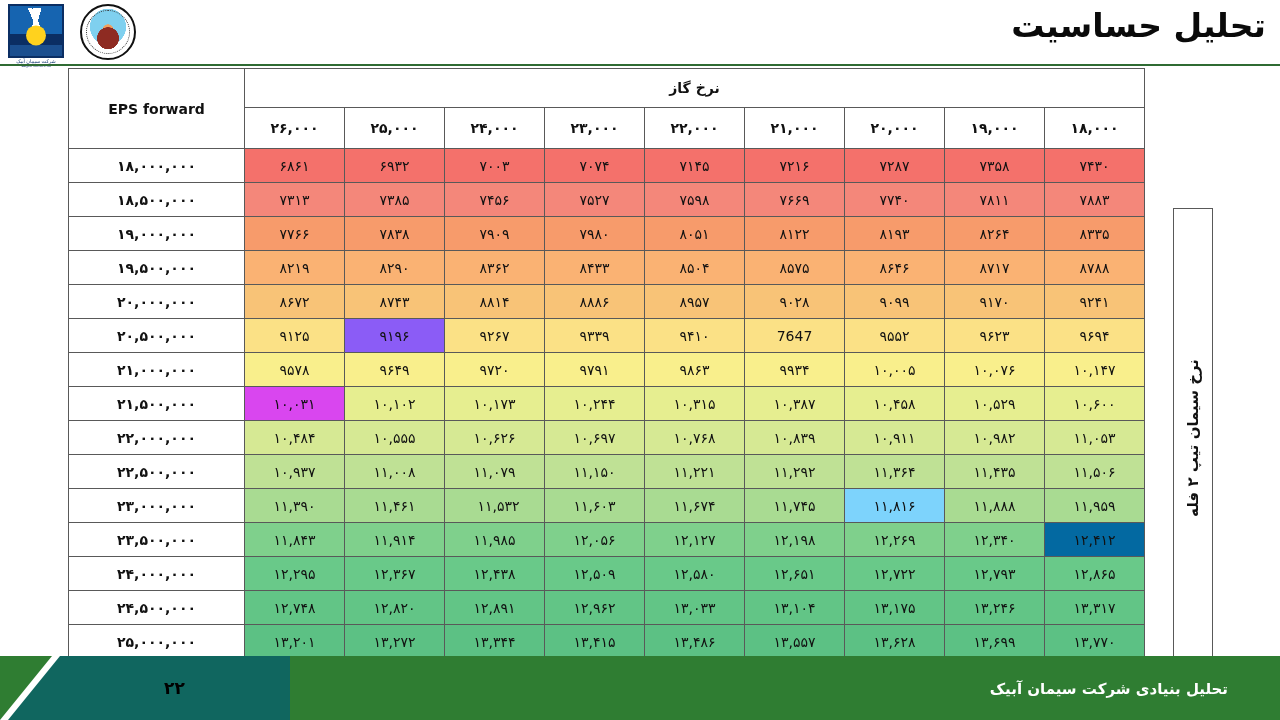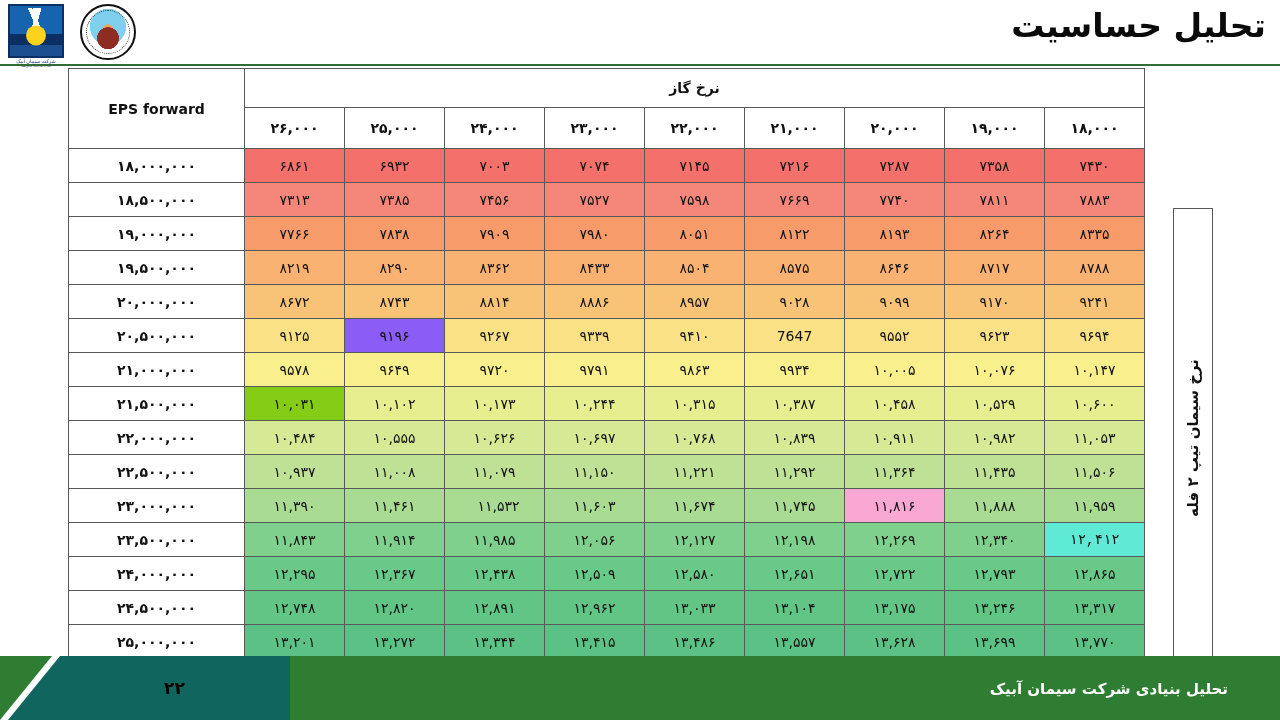--- a/index.html
+++ b/index.html
@@ -280,21 +280,21 @@
         </tr>
         <tr>
           <td class="val" style="background: rgb(230, 238, 144); margin-top: 46px;">۱۰,۶۰۰</td>
           <td class="val" style="background: rgb(230, 238, 144);">۱۰,۵۲۹</td>
           <td class="val" style="background: rgb(230, 238, 144);">۱۰,۴۵۸</td>
           <td class="val" style="background: rgb(230, 238, 144);">۱۰,۳۸۷</td>
           <td class="val" style="background: rgb(230, 238, 144);">۱۰,۳۱۵</td>
           <td class="val" style="background: rgb(230, 238, 144);">۱۰,۲۴۴</td>
           <td class="val" style="background: rgb(230, 238, 144);">۱۰,۱۷۳</td>
           <td class="val" style="background: rgb(230, 238, 144);">۱۰,۱۰۲</td>
-          <td class="val" style="background: #84cc16;">۱۰,۰۳۱</td>
+          <td class="val" style="background: #d946ef;">۱۰,۰۳۱</td>
           <td class="eps">۲۱,۵۰۰,۰۰۰</td>
         </tr>
         <tr>
           <td class="val" style="background: rgb(214, 233, 148);">۱۱,۰۵۳</td>
           <td class="val" style="background: rgb(214, 233, 148);">۱۰,۹۸۲</td>
           <td class="val" style="background: rgb(214, 233, 148);">۱۰,۹۱۱</td>
           <td class="val" style="background: rgb(214, 233, 148);">۱۰,۸۳۹</td>
           <td class="val" style="background: rgb(214, 233, 148);">۱۰,۷۶۸</td>
           <td class="val" style="background: rgb(214, 233, 148);">۱۰,۶۹۷</td>
           <td class="val" style="background: rgb(214, 233, 148);">۱۰,۶۲۶</td>
@@ -310,31 +310,31 @@
           <td class="val" style="background: rgb(191, 225, 149);">۱۱,۲۲۱</td>
           <td class="val" style="background: rgb(191, 225, 149);">۱۱,۱۵۰</td>
           <td class="val" style="background: rgb(191, 225, 149);">۱۱,۰۷۹</td>
           <td class="val" style="background: rgb(191, 225, 149);">۱۱,۰۰۸</td>
           <td class="val" style="background: rgb(191, 225, 149);">۱۰,۹۳۷</td>
           <td class="eps">۲۲,۵۰۰,۰۰۰</td>
         </tr>
         <tr>
           <td class="val" style="background: rgb(169, 219, 146);">۱۱,۹۵۹</td>
           <td class="val" style="background: rgb(169, 219, 146);">۱۱,۸۸۸</td>
-          <td class="val" style="background: #f9a8d4;">۱۱,۸۱۶</td>
+          <td class="val" style="background: #7dd3fc;">۱۱,۸۱۶</td>
           <td class="val" style="background: rgb(169, 219, 146);">۱۱,۷۴۵</td>
           <td class="val" style="background: rgb(169, 219, 146);">۱۱,۶۷۴</td>
           <td class="val" style="background: rgb(169, 219, 146);">۱۱,۶۰۳</td>
           <td class="val" style="background: rgb(169, 219, 146); padding-left: 8px;">۱۱,۵۳۲</td>
           <td class="val" style="background: rgb(169, 219, 146);">۱۱,۴۶۱</td>
           <td class="val" style="background: rgb(169, 219, 146);">۱۱,۳۹۰</td>
           <td class="eps">۲۳,۰۰۰,۰۰۰</td>
         </tr>
         <tr>
-          <td class="val" style="background: #5eead4; font-family: Liberation Mono, monospace;">۱۲,۴۱۲</td>
+          <td class="val" style="background: #0369a1;">۱۲,۴۱۲</td>
           <td class="val" style="background: rgb(127, 208, 140);">۱۲,۳۴۰</td>
           <td class="val" style="background: rgb(127, 208, 140);">۱۲,۲۶۹</td>
           <td class="val" style="background: rgb(127, 208, 140);">۱۲,۱۹۸</td>
           <td class="val" style="background: rgb(127, 208, 140);">۱۲,۱۲۷</td>
           <td class="val" style="background: rgb(127, 208, 140);">۱۲,۰۵۶</td>
           <td class="val" style="background: rgb(127, 208, 140);">۱۱,۹۸۵</td>
           <td class="val" style="background: rgb(127, 208, 140);">۱۱,۹۱۴</td>
           <td class="val" style="background: rgb(127, 208, 140);">۱۱,۸۴۳</td>
           <td class="eps">۲۳,۵۰۰,۰۰۰</td>
         </tr>

